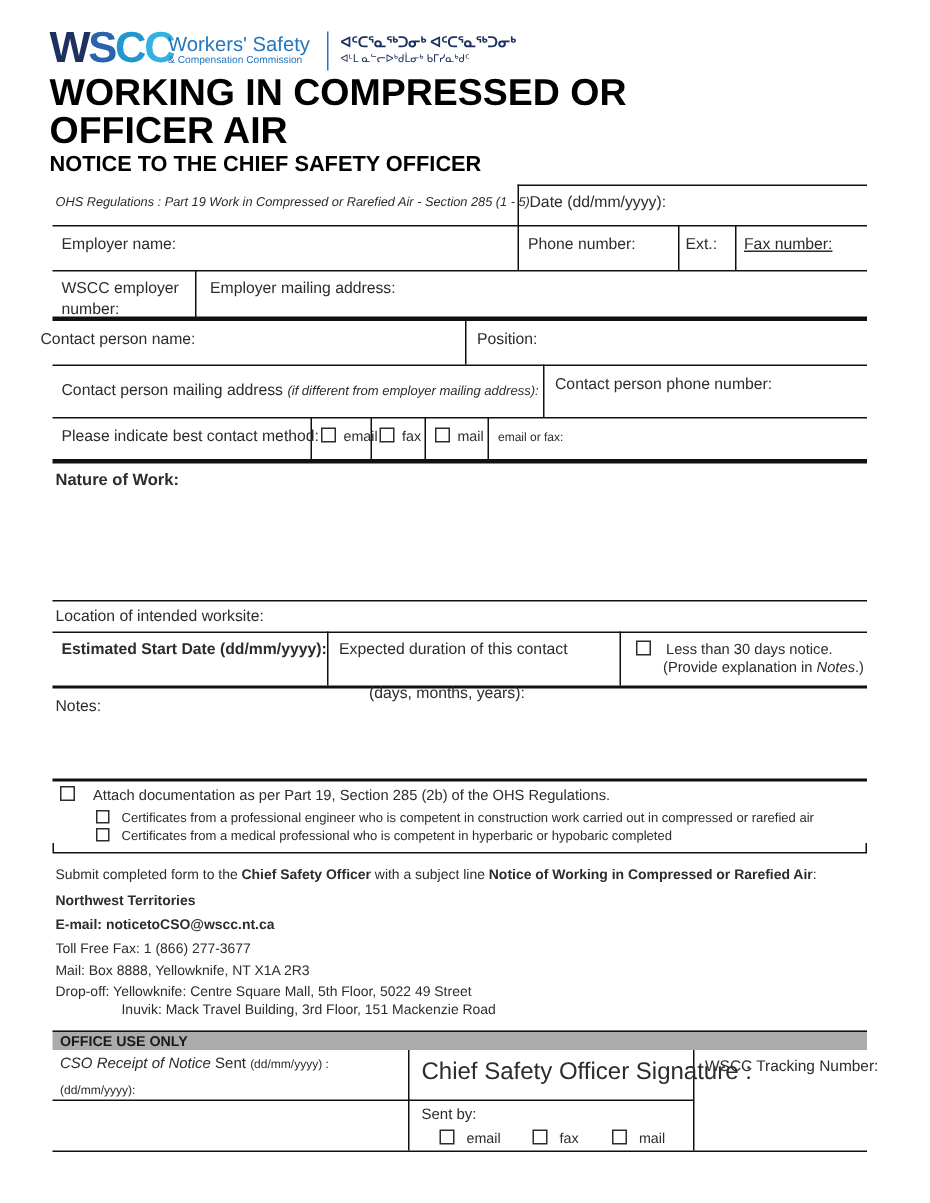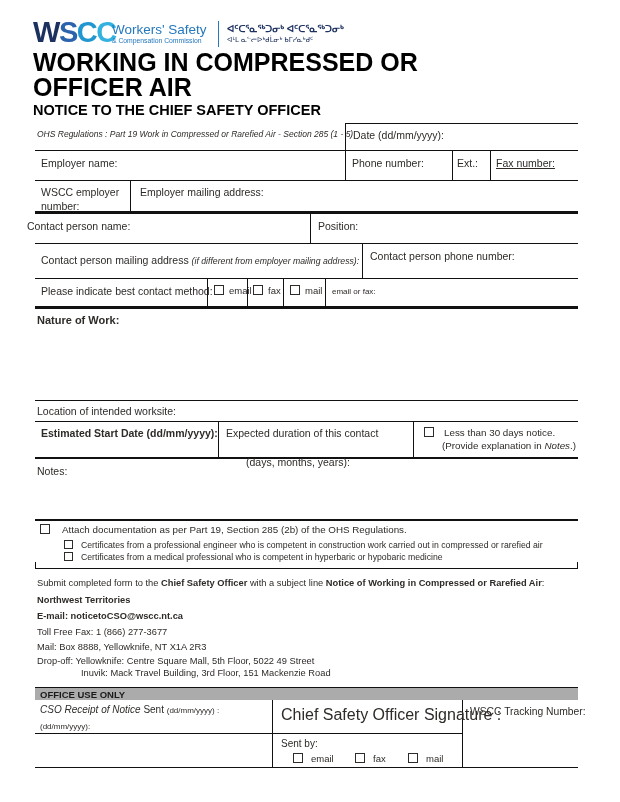--- a/index.html
+++ b/index.html
@@ -140,21 +140,21 @@
   <div class="t lbl" style="left:226px;top:456px;margin-left:20px;">(days, months, years):</div>
   <div class="field" style="left:340px;top:440px;width:70px;height:15px;"></div>
   <div class="t" style="left:424px;top:427px;font-size:9.8px;"><span class="cb" style="margin-right:10px;"></span><span>Less than 30 days notice.</span></div>
   <div class="t" style="left:442px;top:440px;font-size:9.8px;"><span>(Provide explanation in </span><span class="it">Notes</span><span>.)</span></div>
 
   <div class="t lbl" style="left:37px;top:465px;">Notes:</div>
   <div class="field" style="left:37px;top:478px;width:540px;height:38px;"></div>
 
   <div class="t" style="left:40px;top:524px;font-size:9.8px;"><span class="cb" style="margin-right:12px;"></span><span>Attach documentation as per Part 19, Section 285 (2b) of the OHS Regulations.</span></div>
   <div class="t sm2" style="left:64px;top:540px;"><span class="cb" style="width:7px;height:7px;margin-right:8px;"></span><span>Certificates from a professional engineer who is competent in construction work carried out in compressed or rarefied air</span></div>
-  <div class="t sm2" style="left:64px;top:552px;"><span class="cb" style="width:7px;height:7px;margin-right:8px;"></span><span>Certificates from a medical professional who is competent in hyperbaric or hypobaric medicine</span></div>
+  <div class="t sm2" style="left:64px;top:552px;"><span class="cb" style="width:7px;height:7px;margin-right:8px;"></span><span>Certificates from a medical professional who is competent in hyperbaric or hypobaric completed</span></div>
 
   <div class="t sub9" style="left:37px;top:578px;"><span>Submit completed form to the </span><span class="b">Chief Safety Officer</span><span> with a subject line </span><span class="b">Notice of Working in Compressed or Rarefied Air</span><span>:</span></div>
   <div class="t sub9 b" style="left:37px;top:595px;text-align:right;">Northwest Territories</div>
   <div class="t sub9 b" style="left:37px;top:611px;"><span>E-mail: </span><span>noticetoCSO@wscc.nt.ca</span></div>
   <div class="t sub9" style="left:37px;top:627px;">Toll Free Fax: 1 (866) 277-3677</div>
   <div class="t sub9" style="left:37px;top:642px;">Mail: Box 8888, Yellowknife, NT X1A 2R3</div>
   <div class="t sub9" style="left:37px;top:656px;">Drop-off: Yellowknife: Centre Square Mall, 5th Floor, 5022 49 Street</div>
   <div class="t sub9" style="left:81px;top:668px;">Inuvik: Mack Travel Building, 3rd Floor, 151 Mackenzie Road</div>
 
   <div class="office-bar">

